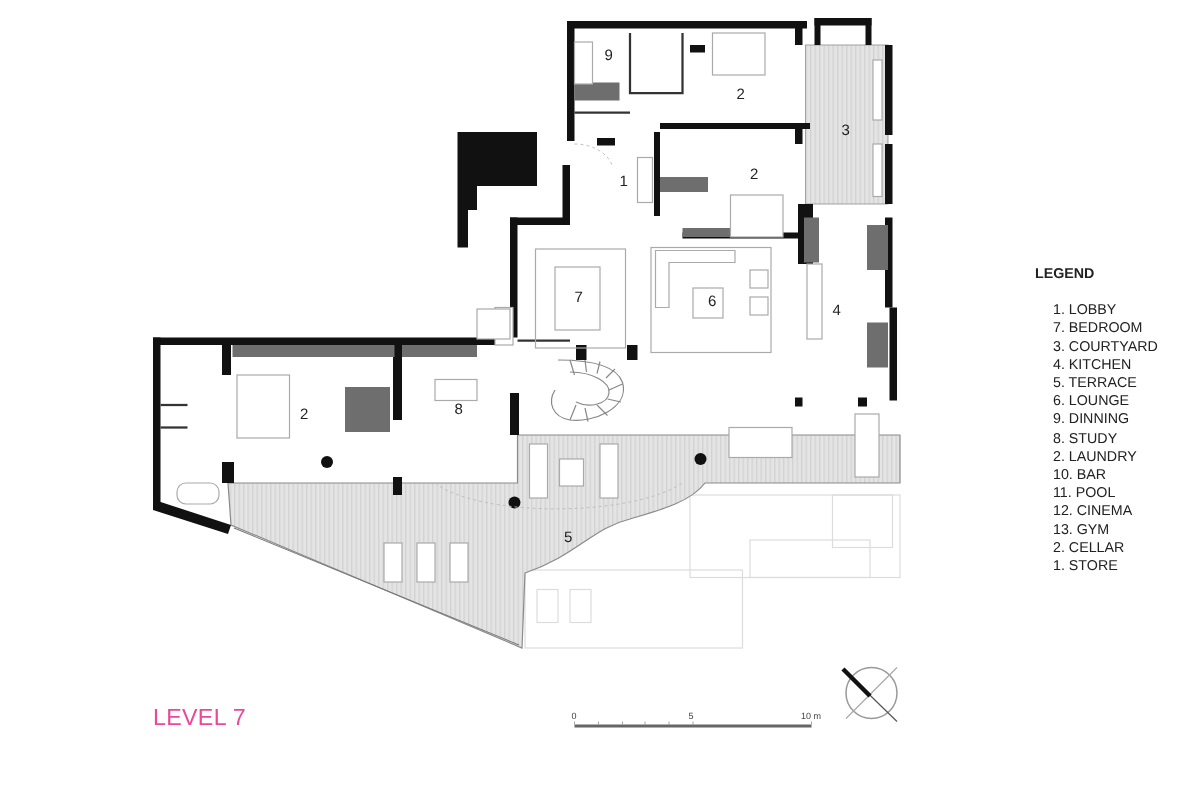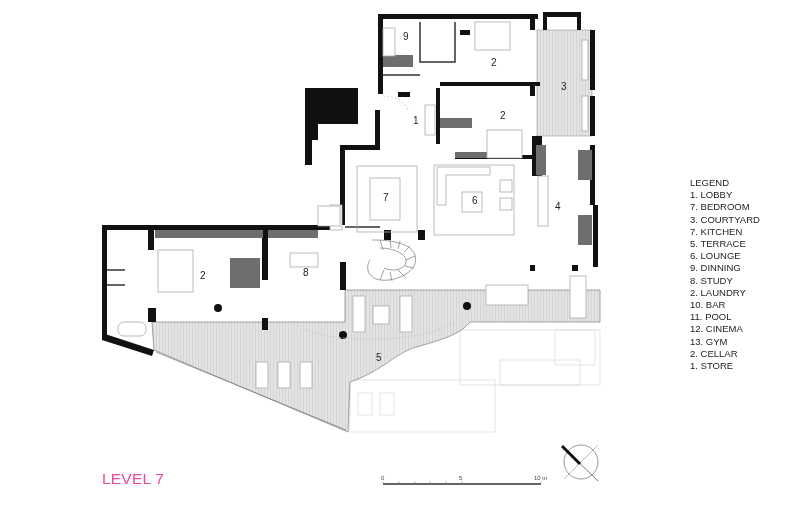--- a/index.html
+++ b/index.html
@@ -1,21 +1,21 @@
 <!DOCTYPE html>
 <html><head>
   <meta charset="utf-8">
   <style>
     html, body { margin:0; padding:0; background:#ffffff; }
     body { width:800px; height:530px; position:relative; overflow:hidden; font-family:"Liberation Sans", sans-serif; }
     #plan { position:absolute; left:0; top:0; width:800px; height:530px; }
     .room-label { font-family:"Liberation Sans", sans-serif; font-size:10px; fill:#222; }
     .legend { position:absolute; left:690px; top:177px; font-size:9.5px; line-height:12.2px; color:#222; }
-    .legend .title { font-weight:normal; }
-    .legend ol { list-style:none; margin:0; padding:0; }
+    .legend .title { font-weight:bold; }
+    .legend ol { list-style:none; margin:12px; padding:0; }
     .level-title { position:absolute; left:102px; top:470px; font-size:15.5px; color:#ec4899; letter-spacing:0.2px; }
     .scale-label { position:absolute; font-size:6px; color:#444; }
   </style>
 </head>
 <body>
 
 <svg id="plan" viewBox="0 0 800 530" xmlns="http://www.w3.org/2000/svg">
   <defs>
     <pattern id="deck" width="3" height="8" patternUnits="userSpaceOnUse">
       <rect width="3" height="8" fill="#e4e4e4"></rect>
@@ -199,21 +199,21 @@
 <div class="scale-label" style="left:534px;top:475px;">10 m</div>
 
 <div class="level-title">LEVEL 7</div>
 
 <div class="legend">
   <div class="title">LEGEND</div>
   <ol>
     <li>1. LOBBY</li>
     <li>7. BEDROOM</li>
     <li>3. COURTYARD</li>
-    <li>7. KITCHEN</li>
+    <li>4. KITCHEN</li>
     <li>5. TERRACE</li>
     <li>6. LOUNGE</li>
     <li>9. DINNING</li>
     <li>8. STUDY</li>
     <li>2. LAUNDRY</li>
     <li>10. BAR</li>
     <li>11. POOL</li>
     <li>12. CINEMA</li>
     <li>13. GYM</li>
     <li>2. CELLAR</li>

